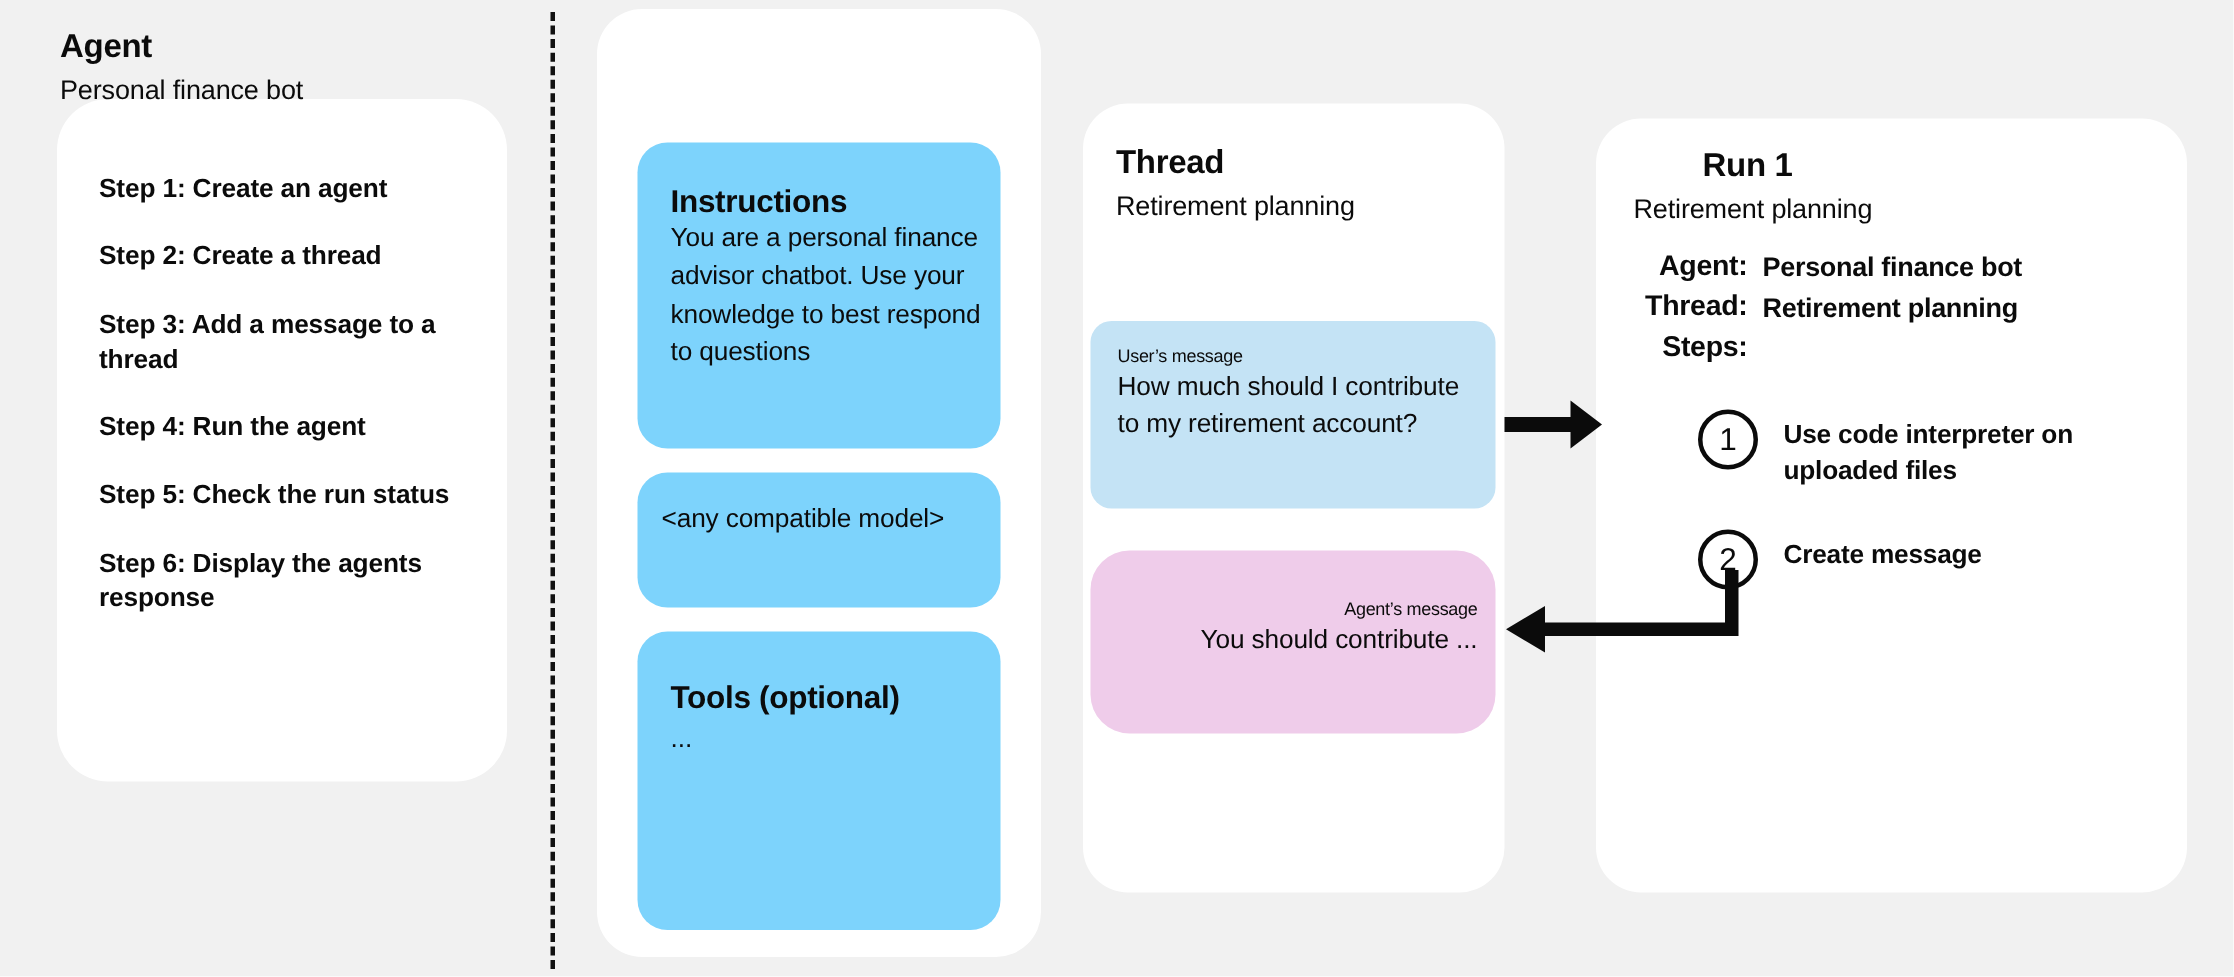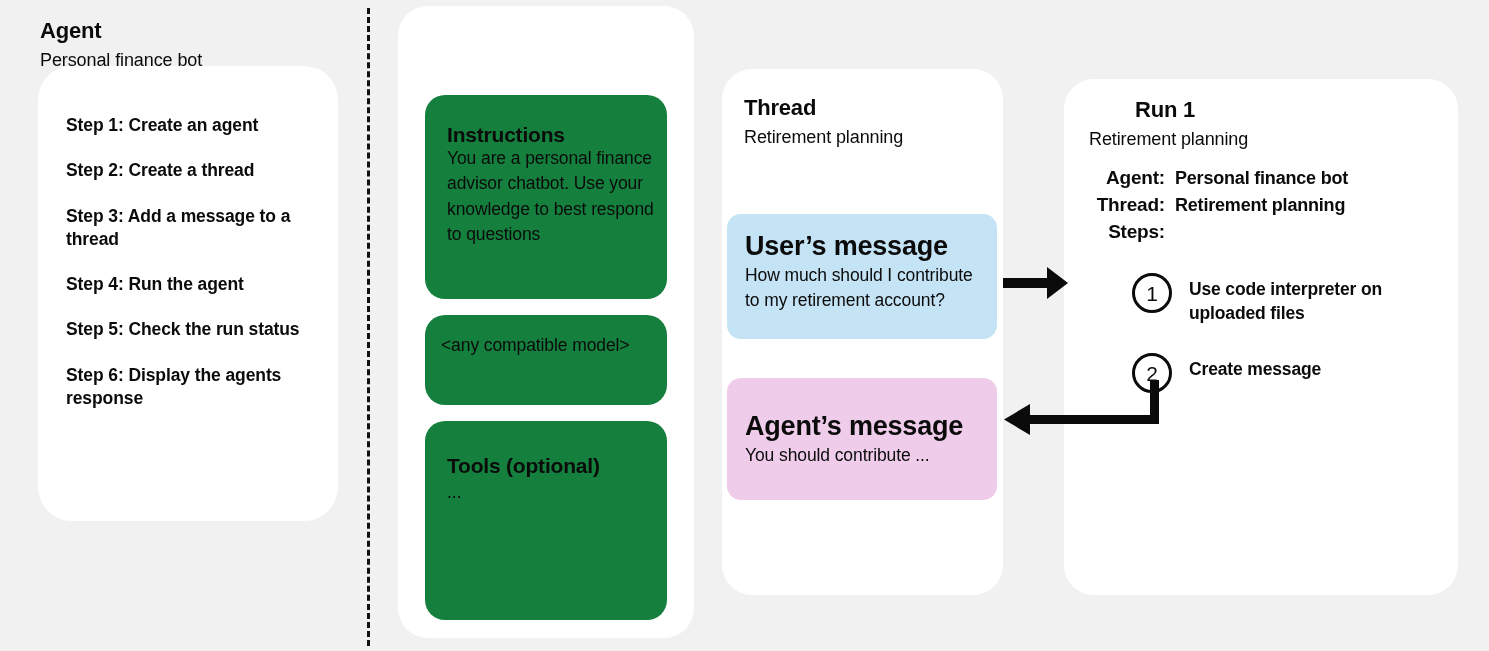--- a/index.html
+++ b/index.html
@@ -75,21 +75,21 @@
     position: absolute;
     font-size: 18px;
     font-weight: normal;
     letter-spacing: -0.1px;
   }
   #agent-title { left: 40px; top: 18px; }
   #agent-sub   { left: 40px; top: 50px; }
 
   .bluebox {
     position: absolute;
-    background: #15803d;
+    background: #7dd3fc;
     border-radius: 20px;
     box-sizing: border-box;
   }
   #instructions-box { left: 425px; top: 95px; width: 242px; height: 204px; }
   #model-box        { left: 425px; top: 315px; width: 242px; height: 90px;  }
   #tools-box        { left: 425px; top: 421px; width: 242px; height: 199px; }
 
   .box-heading {
     font-size: 21px;
     font-weight: bold;
@@ -139,28 +139,28 @@
   }
   #thread-title { left: 22px; top: 26px; }
   #thread-sub   { left: 22px; top: 58px; }
 
   .msgbox {
     position: absolute;
     border-radius: 16px;
     box-sizing: border-box;
   }
   #user-msg  { left: 727px; top: 214px; width: 270px; height: 125px; background: #C4E3F5; border-radius: 14px; }
-  #agent-msg { left: 727px; top: 378px; width: 270px; height: 122px; background: #EFCCEA; border-radius: 14px; }
+  #agent-msg { left: 727px; top: 367px; width: 270px; height: 122px; background: #EFCCEA; border-radius: 26px; text-align: right; }
 
   #user-msg-inner  { position: absolute; left: 18px; top: 16px; right: 12px; }
   #agent-msg-inner { position: absolute; left: 18px; top: 32px; right: 12px; }
 
   .msg-heading {
-    font-size: 27px;
-    font-weight: bold;
+    font-size: 12px;
+    font-weight: normal;
     letter-spacing: -0.2px;
     line-height: 1.2;
   }
   .msg-body {
     font-size: 17.5px;
     line-height: 1.42;
     letter-spacing: -0.1px;
     margin-top: 1px;
   }
 

